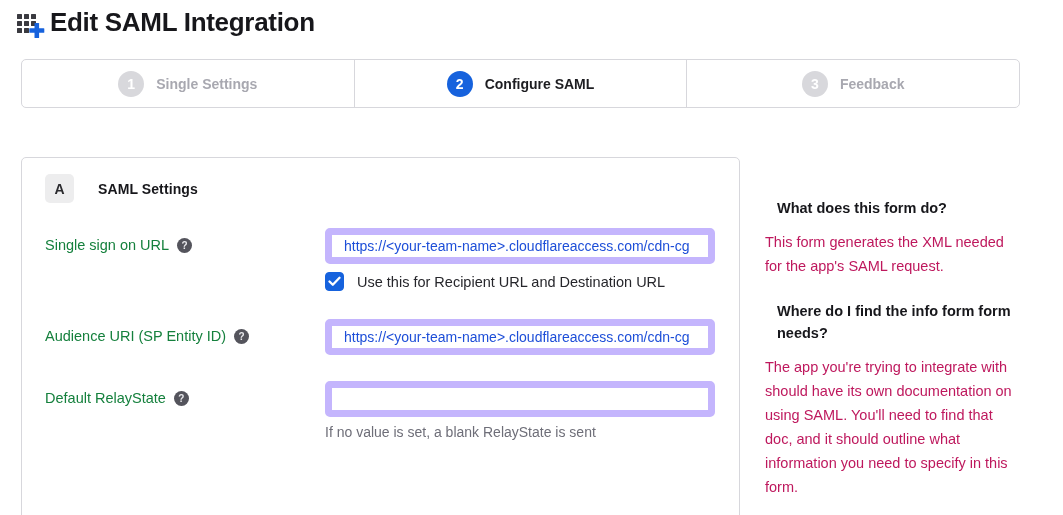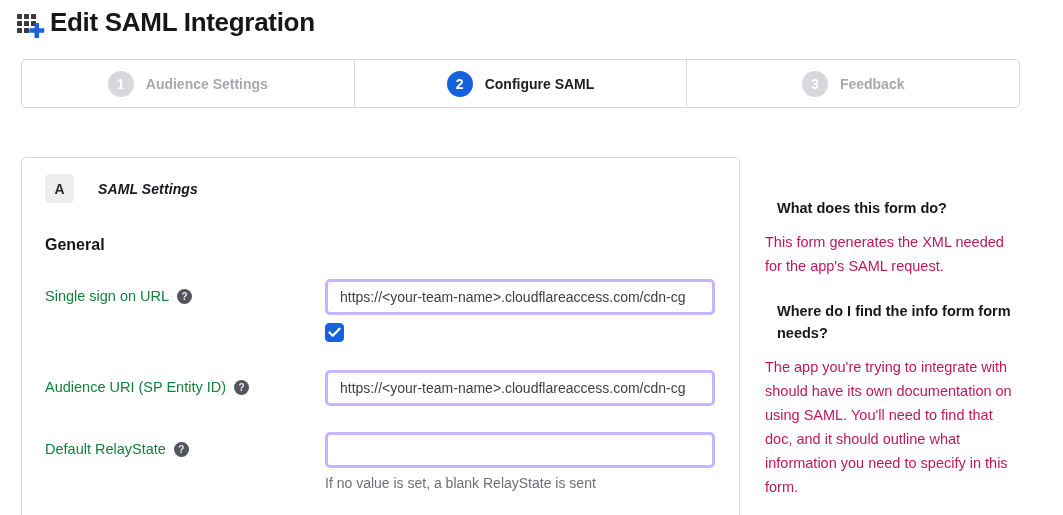--- a/index.html
+++ b/index.html
@@ -56,44 +56,44 @@
     border: 1px solid #d7d7dc; border-radius: 5px;
     padding: 16px 24px 0 23px;
   }
   .panel-header { display: flex; align-items: center; gap: 24px; }
   .panel-badge {
     width: 29px; height: 29px; border-radius: 5px;
     background: #ededee; color: #2a2a2e;
     font-size: 14px; font-weight: 600;
     display: flex; align-items: center; justify-content: center;
   }
-  .panel-section-title { font-size: 14px; font-weight: 700; color: #17171b; letter-spacing: 0.1px; font-style: italic; }
+  .panel-section-title { font-size: 14px; font-weight: 700; color: #17171b; letter-spacing: 0.1px; }
   .group-title { font-size: 16px; font-weight: 700; margin: 33px 0 0 0; color: #17171b; }
 
   .form-row { display: flex; align-items: flex-start; }
   .form-label-cell {
     width: 280px; flex: none;
     padding-top: 9px;
     display: flex; align-items: center; gap: 8px;
   }
   .field-label { font-size: 14.5px; color: #15803d; }
   .help-icon {
     width: 15px; height: 15px; border-radius: 50%;
     background: #54545c; color: #e9e9ec;
     font-size: 10px; font-weight: 700;
     display: inline-flex; align-items: center; justify-content: center;
     flex: none; cursor: pointer;
   }
   .form-input-cell { flex: 1; min-width: 0; }
   .text-input {
     width: 100%; height: 36px;
-    border: 3px solid #c4b5fd; border-radius: 5px;
+    border: 7px solid #c4b5fd; border-radius: 5px;
     padding: 0 12px;
     font-family: "Liberation Sans", "DejaVu Sans", sans-serif;
-    font-size: 14px; color: #404040;
+    font-size: 14px; color: #1d4ed8;
     outline: none; background: #fff;
   }
   .row-sso { margin-top: 25px; }
   .row-audience { margin-top: 28px; }
   .row-relay { margin-top: 26px; }
 
   .checkbox-row {
     display: flex; align-items: center; gap: 13px;
     margin-left: 280px;
   }
@@ -140,57 +140,57 @@
       <rect x="18.5" y="15" width="4.6" height="15" rx="0.6"></rect>
       <rect x="13.3" y="20.2" width="15" height="4.6" rx="0.6"></rect>
     </g>
   </svg>
   <h1 class="page-title">Edit SAML Integration</h1>
 </div>
 
 <div class="stepper">
   <div class="step">
     <span class="step-circle">1</span>
-    <span class="step-label">Audience Settings</span>
+    <span class="step-label">Single Settings</span>
   </div>
   <div class="step active">
     <span class="step-circle">2</span>
     <span class="step-label">Configure SAML</span>
   </div>
   <div class="step">
     <span class="step-circle">3</span>
     <span class="step-label">Feedback</span>
   </div>
 </div>
 
 <div class="main-panel">
 
   <div class="panel-header">
     <span class="panel-badge">A</span>
     <span class="panel-section-title">SAML Settings</span>
   </div>
 
-  <h2 class="group-title">General</h2>
 
   <div class="form-row row-sso">
     <div class="form-label-cell">
       <span class="field-label">Single sign on URL</span>
       <span class="help-icon">?</span>
     </div>
     <div class="form-input-cell">
       <input class="text-input" type="text" value="https://&lt;your-team-name&gt;.cloudflareaccess.com/cdn-cg" style="">
     </div>
   </div>
 
   <div class="checkbox-row first">
     <span class="checkbox checked">
       <svg width="13" height="11" viewBox="0 0 13 11" aria-hidden="true">
         <polyline points="1.5,5.5 4.8,8.8 11.5,1.8" fill="none" stroke="#ffffff" stroke-width="2.3" stroke-linecap="round" stroke-linejoin="round"></polyline>
       </svg>
     </span>
+    <span class="checkbox-label">Use this for Recipient URL and Destination URL</span>
   </div>
 
 
   <div class="form-row row-audience">
     <div class="form-label-cell">
       <span class="field-label">Audience URI (SP Entity ID)</span>
       <span class="help-icon">?</span>
     </div>
     <div class="form-input-cell">
       <input class="text-input" type="text" value="https://&lt;your-team-name&gt;.cloudflareaccess.com/cdn-cg" style="">

